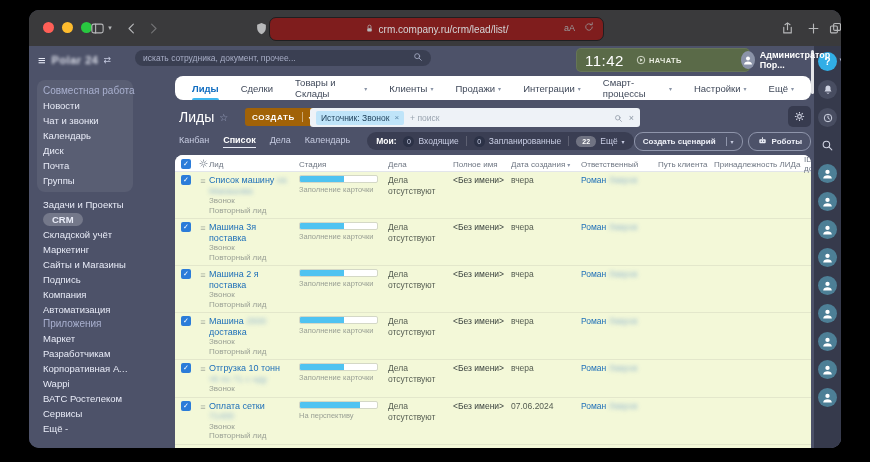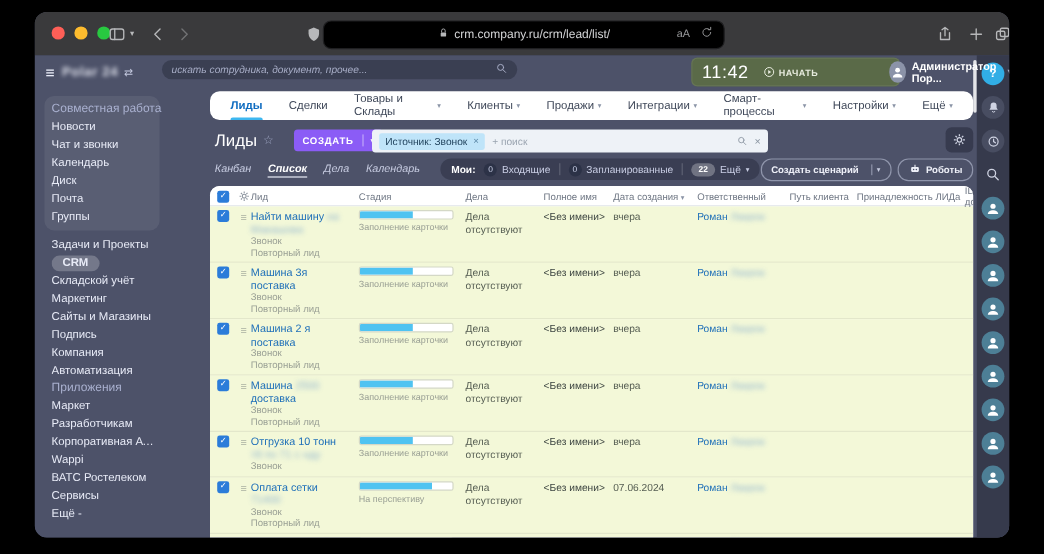--- a/index.html
+++ b/index.html
@@ -6,42 +6,42 @@
     font-family:"Liberation Sans","DejaVu Sans",sans-serif;}
   .window{position:absolute;left:29px;top:10px;width:812px;height:438px;border-radius:10px;
     overflow:hidden;background:#4d5269;box-shadow:0 16px 50px rgba(0,0,0,.75);}
   
   .chrome{position:relative;height:36px;background:#3a3a3c;border-bottom:1px solid #262628;}
   .lights{position:absolute;left:14px;top:12px;display:flex;gap:8px;}
   .dot{width:11px;height:11px;border-radius:50%;}
   .dot.r{background:#ff5f57}.dot.y{background:#febc2e}.dot.g{background:#28c840}
   .chr-ic{position:absolute;top:8px;width:20px;height:20px;color:#b7b8ba;display:flex;align-items:center;justify-content:center;}
   .chr-ic svg{width:15px;height:15px;stroke:#b7b8ba;fill:none;stroke-width:1.8;stroke-linecap:round;stroke-linejoin:round;}
-  .urlfield{position:absolute;left:240px;top:7px;width:333px;height:22px;background:#000000;border:1px solid #1f1f21;
+  .urlfield{position:absolute;left:240px;top:7px;width:333px;height:22px;background:#7f1d1d;border:1px solid #1f1f21;
     border-radius:7px;display:flex;align-items:center;justify-content:center;gap:5px;color:#d4d5d7;font-size:10px;}
   .urlfield .lock svg{width:9px;height:11px;}
   .url-right{position:absolute;right:8px;top:3px;display:flex;gap:8px;align-items:center;color:#9a9b9d;font-size:9px;}
   .url-right svg{width:12px;height:12px;stroke:#9a9b9d;fill:none;stroke-width:1.6;stroke-linecap:round;}
   
   .app{position:absolute;left:0;right:0;top:36px;bottom:0;background:#4d5269;}
   .rail{position:absolute;right:0;top:0;width:27px;bottom:0;background:#363a4c;display:flex;flex-direction:column;align-items:center;padding-top:6px;gap:9px;}
   .rail .ric{width:19px;height:19px;border-radius:50%;display:flex;align-items:center;justify-content:center;flex:0 0 auto;}
   .rail .help{background:#31aee6;color:#fff;font-size:10px;font-weight:bold;}
   .rail .grey{background:#484d61;}
   .rail .plain{background:transparent;}
   .rail .avatar{background:#4d7f96;}
   .rail svg{width:12px;height:12px;}
   .scrollthumb{position:absolute;right:27px;top:4px;width:3px;height:44px;border-radius:2px;background:rgba(255,255,255,.85);}
   
   .topbar{position:absolute;left:0;right:27px;top:0;height:28px;display:flex;align-items:center;}
   .burger{color:#e8ebf7;font-size:13px;margin-left:9px;}
   .logo{color:#f0f2fb;font-size:11px;font-weight:bold;margin-left:6px;filter:blur(1.6px);opacity:.85;letter-spacing:.5px;}
   .swap{color:#c3c8de;font-size:9px;margin-left:5px;}
   .gsearch{position:absolute;left:106px;top:4px;width:280px;height:16px;background:rgba(35,39,56,.45);
-    border-radius:11px;display:flex;align-items:center;padding:0 8px;color:#a7adc6;font-size:8.5px;font-style:italic;}
+    border-radius:11px;display:flex;align-items:center;padding:0 8px;color:#a7adc6;font-size:8.5px;}
   .gsearch .mag{margin-left:auto;}
   .gsearch svg{width:10px;height:10px;stroke:#a7adc6;fill:none;stroke-width:2;stroke-linecap:round;}
   .clock{position:absolute;left:547px;top:2px;width:156px;height:24px;background:#5a6a48;border-radius:5px;
     display:flex;align-items:center;color:#fff;padding:0 9px;box-shadow:inset 0 0 0 1px rgba(255,255,255,.08);}
   .clock .time{font-size:15px;font-weight:300;letter-spacing:.5px;}
   .clock .start{display:flex;align-items:center;gap:3px;margin-left:12px;font-size:7.5px;font-weight:bold;letter-spacing:.4px;color:#e8ecdf;}
   .clock .start svg{width:10px;height:10px;}
   .userchip{position:absolute;left:712px;top:4px;display:flex;align-items:center;gap:5px;}
   .uav{width:18px;height:18px;border-radius:50%;background:#8b93a8;display:flex;align-items:center;justify-content:center;}
   .uav svg{width:12px;height:12px;}
@@ -58,38 +58,38 @@
   .main{position:absolute;left:100px;right:30px;top:28px;bottom:0;margin-left:44px;}
   .navbar{position:absolute;left:2px;right:0;top:2px;height:24px;background:#fff;border-radius:8px;
     display:flex;align-items:center;padding:0 6px;}
   .tab{position:relative;height:100%;display:flex;align-items:center;gap:3px;padding:0 11px;font-size:9.5px;color:#40495a;}
   .tab .caret{font-size:6px;color:#8a94a6;}
   .tab.active{color:#0f6cc0;font-weight:bold;}
   .tab.active::after{content:"";position:absolute;left:11px;right:11px;bottom:0;height:2px;background:#3db7f0;border-radius:2px 2px 0 0;}
   .pagehead{position:absolute;left:2px;right:0;top:30px;height:26px;display:flex;align-items:center;}
   .ptitle{color:#fff;font-size:14px;margin-left:4px;}
   .pstar{color:#9aa1be;font-size:10px;margin-left:5px;}
-  .createbtn{position:absolute;left:70px;top:4px;height:18px;background:#8b5cf6;border-radius:3px;display:flex;align-items:center;
+  .createbtn{position:absolute;left:70px;top:4px;height:18px;background:#a16207;border-radius:3px;display:flex;align-items:center;
     color:#fff;font-size:8px;font-weight:bold;letter-spacing:.6px;padding:0 7px;}
   .createbtn .divider{width:1px;height:10px;background:rgba(255,255,255,.45);margin:0 6px 0 7px;}
   .createbtn .arrow{font-size:6px;}
   .filterbar{position:absolute;left:135px;top:4px;width:318px;height:19px;background:#eef2f7;border-radius:3px;
     display:flex;align-items:center;padding:0 6px;gap:6px;}
   .fchip{background:#bfe4f9;border-radius:2px;font-size:8.5px;color:#1c3e58;padding:2px 5px;display:flex;gap:5px;align-items:center;}
   .fchip .x{color:#5d89a8;font-size:8px;}
   .fph{color:#9aa4b0;font-size:8.5px;}
   .fright{margin-left:auto;display:flex;align-items:center;gap:6px;color:#8d97a4;}
   .fright svg{width:9px;height:9px;stroke:#8d97a4;fill:none;stroke-width:2;stroke-linecap:round;}
   .fright .x{font-size:9px;}
   .gearbtn{position:absolute;right:0;top:2px;width:23px;height:21px;background:rgba(28,32,48,.45);border-radius:5px;
     display:flex;align-items:center;justify-content:center;}
   .gearbtn svg{width:13px;height:13px;}
   
   .toolbar{position:absolute;left:2px;right:0;top:57px;height:20px;display:flex;align-items:center;}
-  .vtab{color:#c6cbe0;font-size:9px;margin:0 7px;padding-bottom:2px;font-style:italic;}
+  .vtab{color:#c6cbe0;font-size:9px;margin:0 7px;padding-bottom:2px;}
   .vtab:first-child{margin-left:4px;}
   .vtab.active{color:#fff;font-weight:bold;border-bottom:1px solid #e8ebf5;}
   .counters{margin-left:10px;background:rgba(23,27,43,.35);border-radius:11px;height:18px;display:flex;align-items:center;
     padding:0 9px;gap:7px;font-size:8.5px;color:#c9cee4;}
   .counters .lbl{color:#fff;font-weight:bold;}
   .badge0{width:11px;height:11px;border-radius:50%;background:#2c3247;color:#cdd3ea;font-size:7px;display:flex;align-items:center;justify-content:center;}
   .cdiv{width:1px;height:10px;background:rgba(255,255,255,.18);}
   .badge22{min-width:14px;height:11px;border-radius:6px;background:rgba(255,255,255,.28);color:#fff;font-size:7px;
     display:flex;align-items:center;justify-content:center;padding:0 3px;font-weight:bold;}
   .counters .caret{font-size:6px;}
@@ -467,21 +467,21 @@
             <div><span>Путь клиента</span></div>
             <div><span>Принадлежность ЛИДа</span></div>
             <div><span>ID домена</span></div>
           </div>
         <div id="tbody">
             <div class="trow">
               <div class="cbslot">
                 <span class="checkbox">✓</span>
               </div>
               <div class="drag">≡</div>
-              <div class="leadcell"><a><span class="">Найти машину </span><span class="blurred">на Макашова</span></a><div class="sub">Звонок</div><div class="sub">Повторный лид</div></div>
+              <div class="leadcell"><a><span class="">Список машину </span><span class="blurred">на Макашова</span></a><div class="sub">Звонок</div><div class="sub">Повторный лид</div></div>
               <div class="stagecell">
                 <div class="bar">
                   <i style="width: 57%; background: rgb(79, 195, 241);"></i>
                 </div>
                 <div class="slabel">Заполнение карточки</div>
               </div>
               <div class="cell">Дела отсутствуют</div>
               <div class="cell name">&lt;Без имени&gt;</div>
               <div class="cell">вчера</div>
               <div class="cell"><a><span>Роман</span> <span class="blurred">Лавров</span></a></div>

